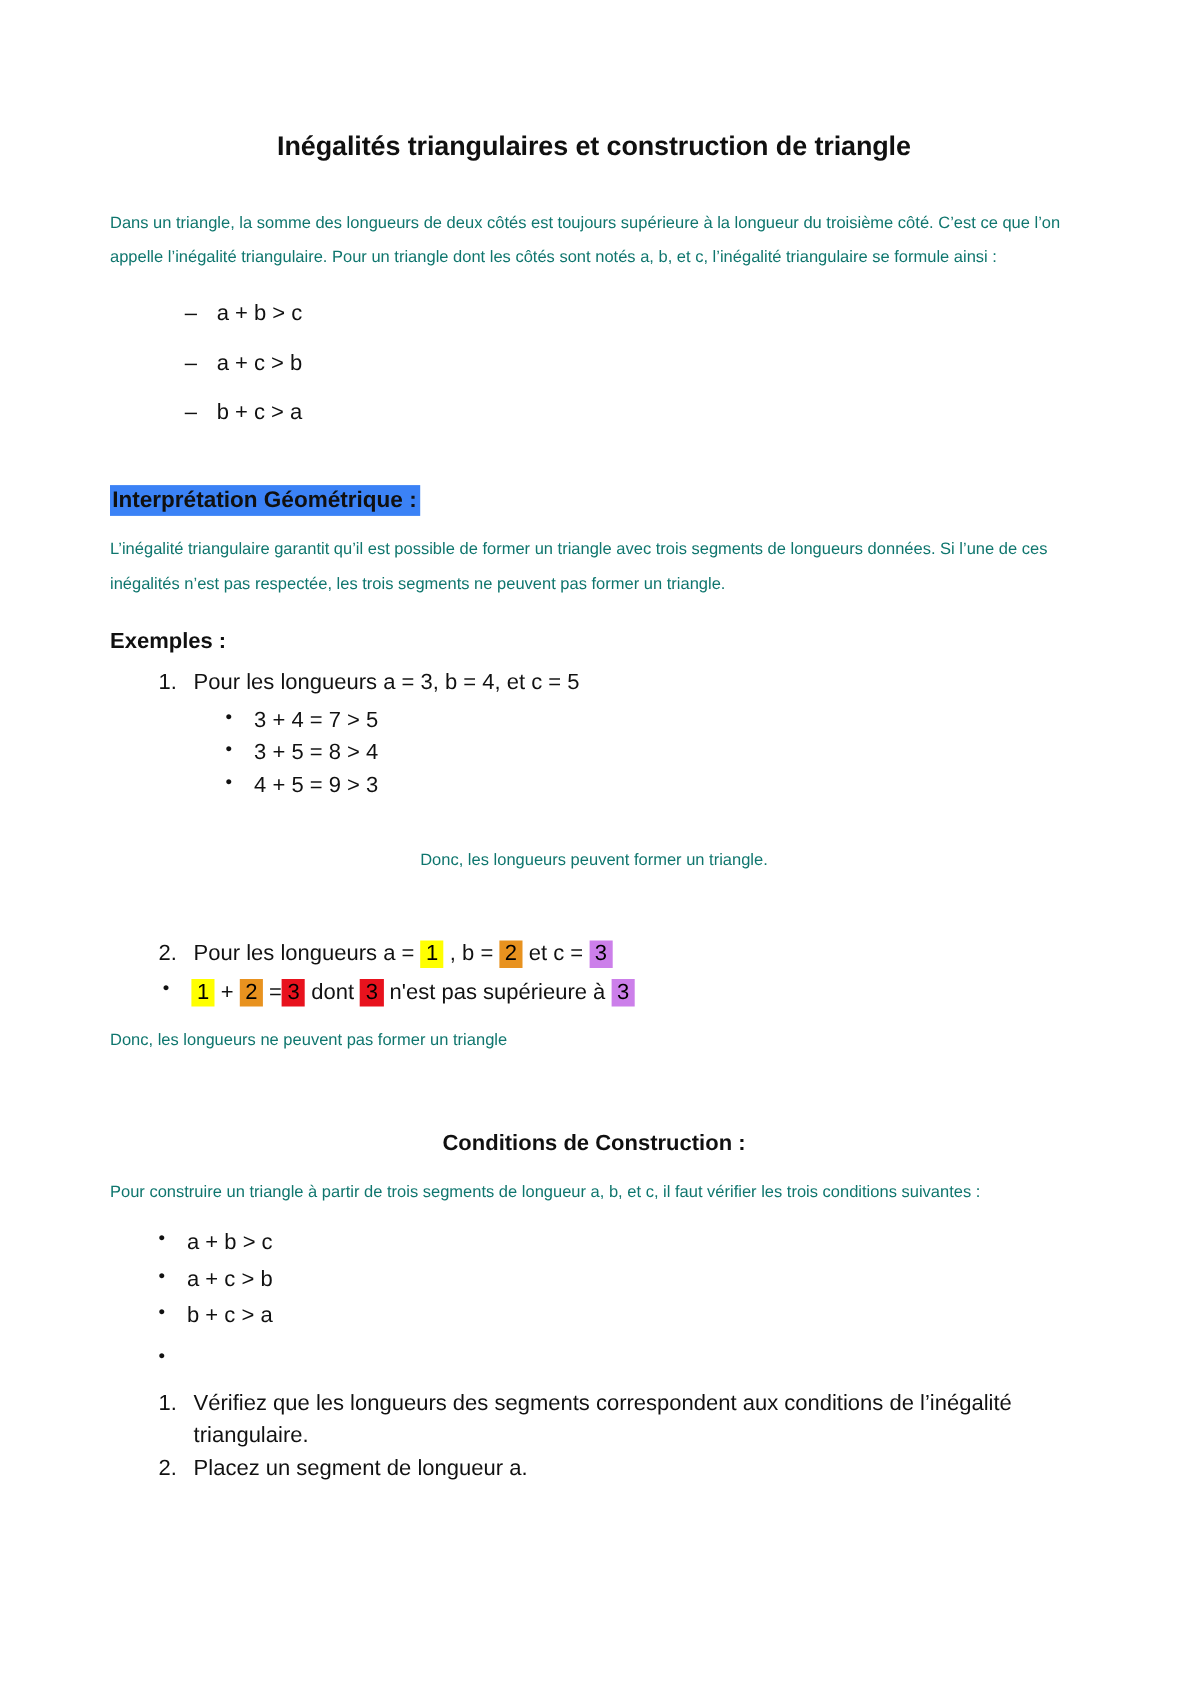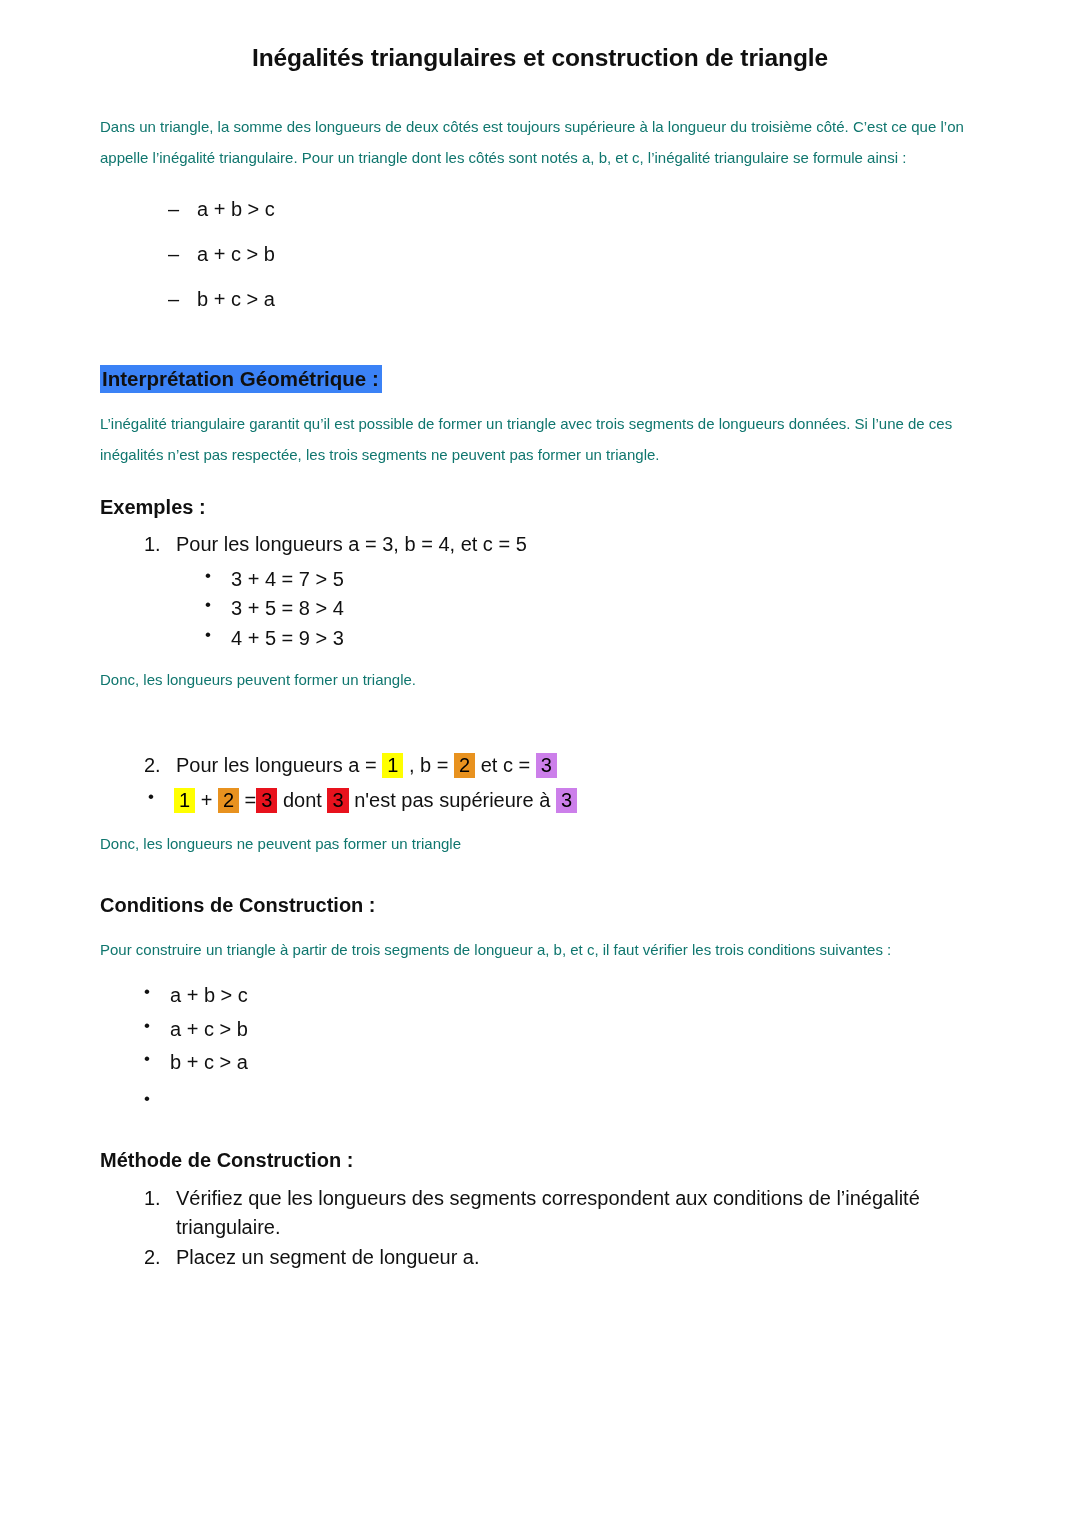--- a/index.html
+++ b/index.html
@@ -26,34 +26,34 @@
   }
 
   
   .doc-title {
     text-align: center;
     font-size: 24.5px;
     font-weight: bold;
     color: #101010;
     letter-spacing: -0.1px;
     margin: 0;
-    padding-top: 43px;
+    padding-top: 119px;
     line-height: 1.2;
   }
 
   
   .para {
     font-size: 15px;
     line-height: 31px;
     color: #0f766e;
     margin: 0;
   }
   .para.intro { margin-top: 39px; }
   .para.geo   { margin-top: 16px; }
-  .para.conc-ok  { margin-top: 12px; }
+  .para.conc-ok  { margin-top: 38px; text-align: center; }
   .para.conc-bad { margin-top: 13px; }
   .para.conds { margin-top: 16px; }
 
   
   .hl-heading {
     margin: 0;
     font-size: 20.5px;
     font-weight: bold;
     color: #101010;
     line-height: 1.25;
@@ -69,21 +69,21 @@
 
   
   .sub-heading {
     margin: 0;
     font-size: 20px;
     font-weight: bold;
     color: #101010;
     line-height: 1.25;
   }
   .sub-heading.exemples { margin-top: 25px; }
-  .sub-heading.conditions { margin-top: 34px; }
+  .sub-heading.conditions { margin-top: 66px; text-align: center; }
   .sub-heading.methode { margin-top: 31px; }
 
   
   ul, ol { margin: 0; padding: 0; list-style: none; }
 
   li {
     font-size: 20px;
     color: #111111;
     line-height: 1.45;
     position: relative;
@@ -279,21 +279,20 @@
     <li>
       <span class="bullet-glyph">•</span>
       <span>b + c &gt; a</span>
     </li>
     <li class="empty-item">
       <span class="bullet-glyph">•</span>
       <span></span>
     </li>
   </ul>
 
-  <h3 class="sub-heading methode">Méthode de Construction :</h3>
 
   <ol class="method-list">
     <li>
       <span class="num-glyph">1.</span>
       <span>Vérifiez que les longueurs des segments correspondent aux conditions de l’inégalité triangulaire.</span>
     </li>
     <li>
       <span class="num-glyph">2.</span>
       <span>Placez un segment de longueur a.</span>
     </li>

